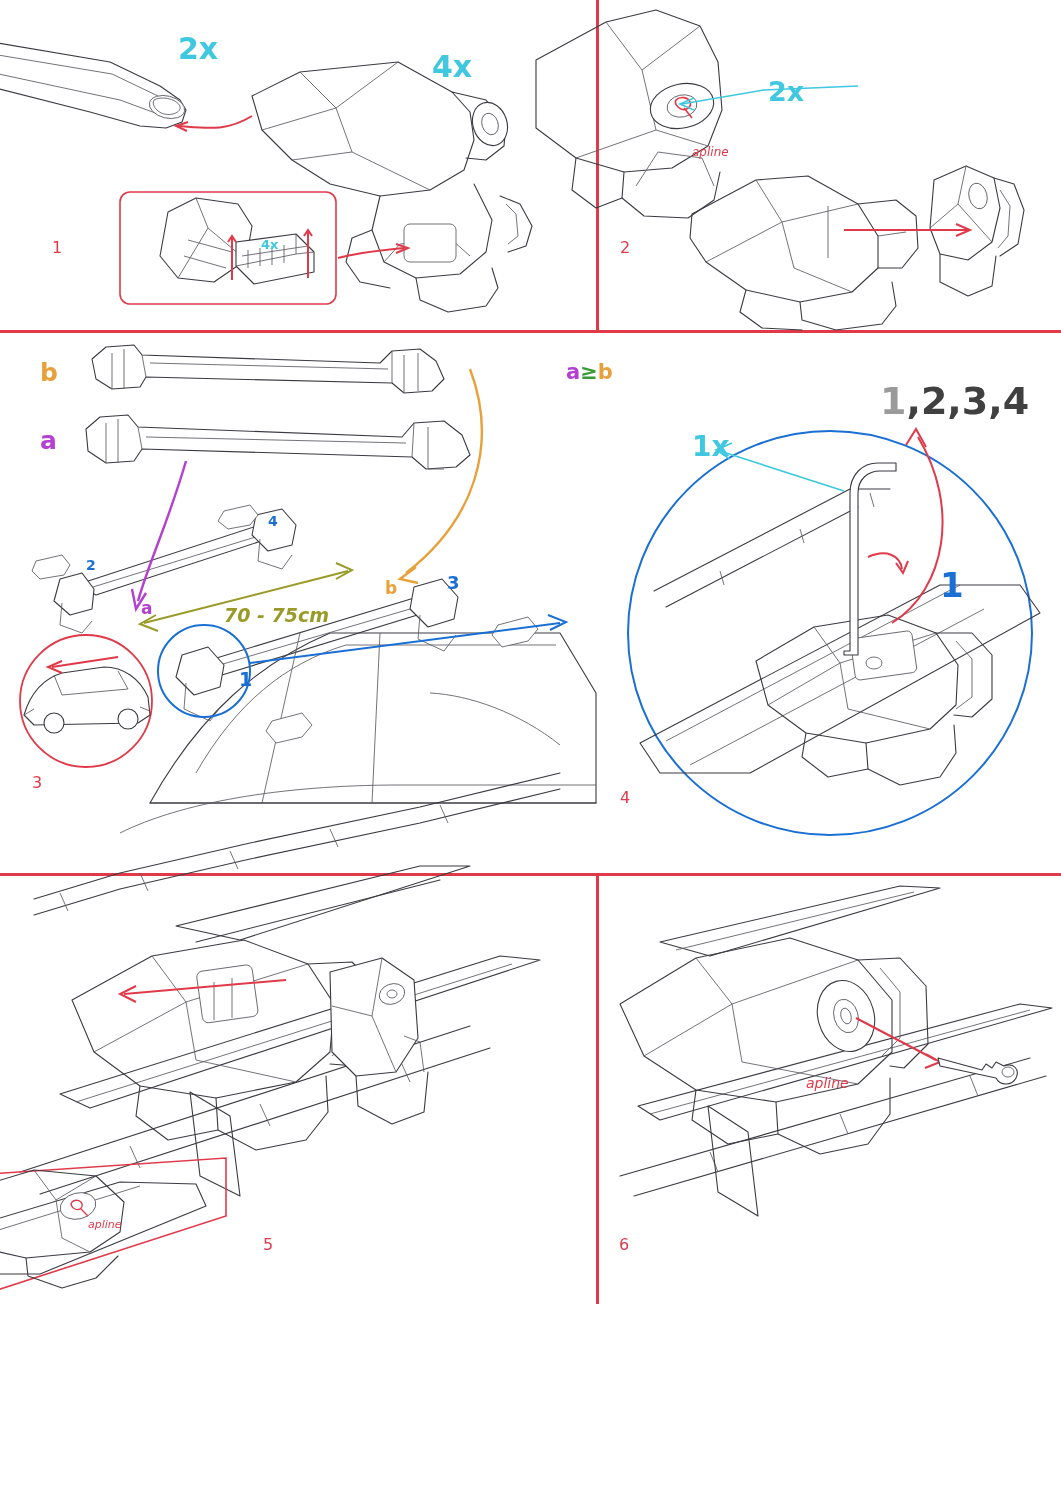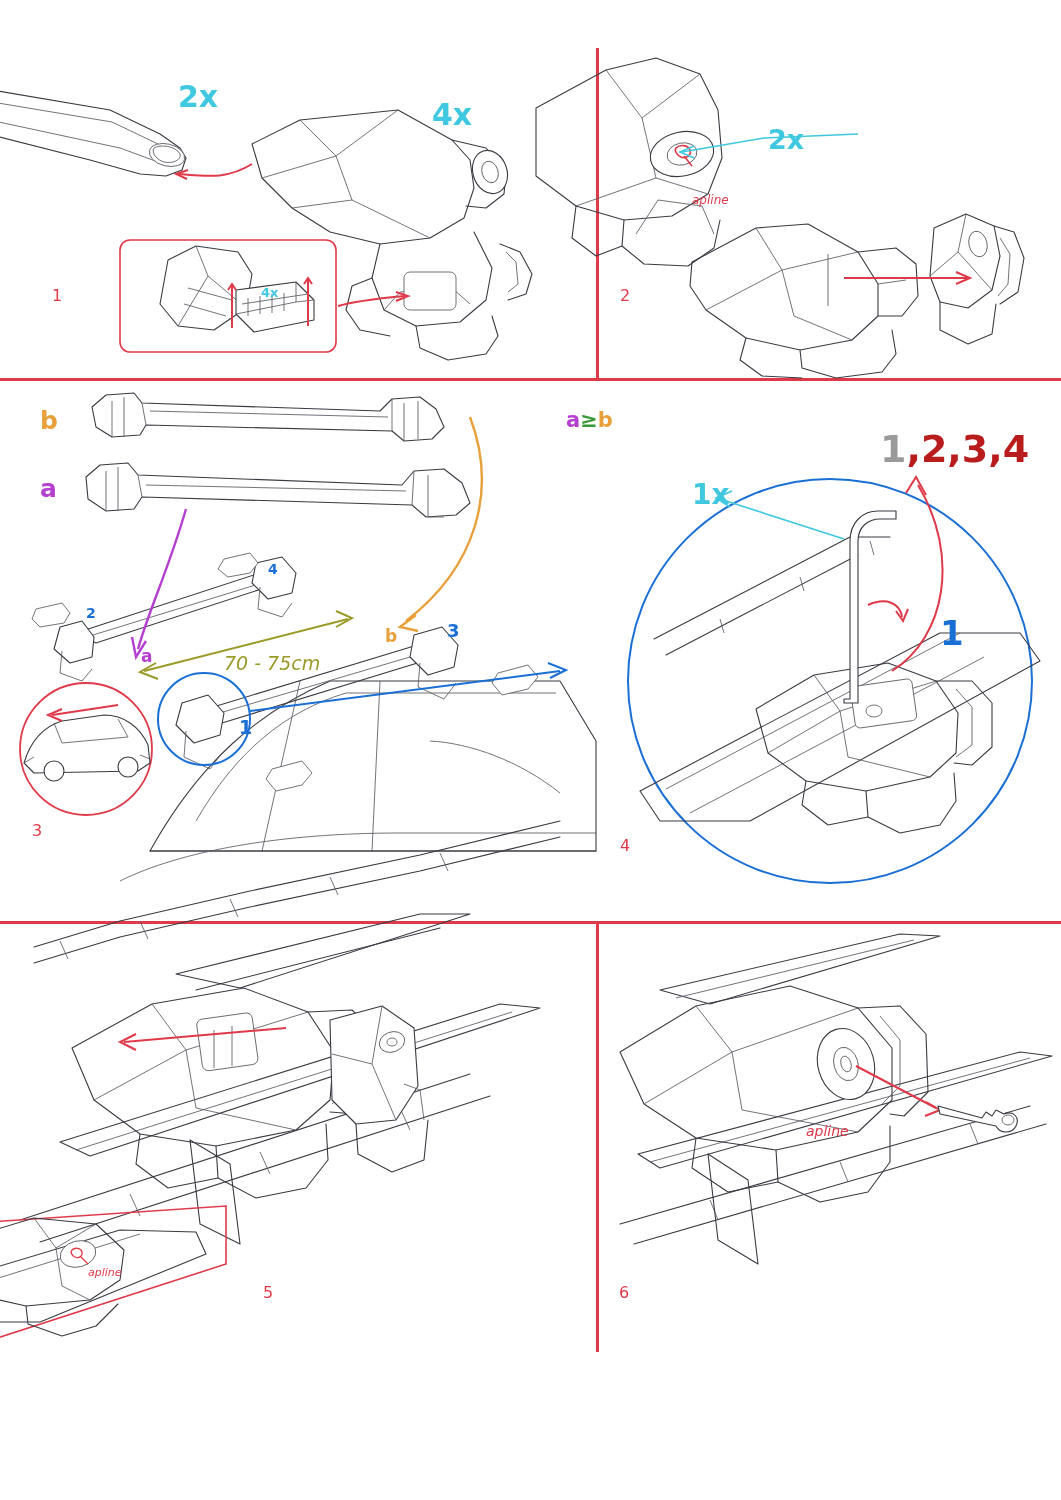--- a/index.html
+++ b/index.html
@@ -12,21 +12,20 @@
     height: 1500px;
     position: relative;
     font-family: "Liberation Sans", sans-serif;
     overflow: hidden;
   }
   .sheet {
     position: absolute;
     top: 0; left: 0;
     width: 1061px;
     height: 1276px;
-    margin-top: 48px;
   }
   
   .sep {
     position: absolute;
     left: 0;
     width: 1061px;
     height: 3px;
     background: #e03a4a;
   }
   #sep1 { top: 330px; }
@@ -67,33 +66,33 @@
   #q2x2 { left: 768px; top: 78px;  font-size: 27px; font-weight: 600; }
   #q4xs { left: 261px; top: 238px; font-size: 13px; font-weight: 600; }
 
   
   #lb_b   { left: 40px;  top: 360px; font-size: 25px; font-weight: 700; }
   #lb_a   { left: 40px;  top: 428px; font-size: 25px; font-weight: 700; }
   #lb_ab  { left: 566px; top: 362px; font-size: 21px; font-weight: 700; }
   #lb_ab .p { color: #b43fd0; }
   #lb_ab .g { color: #3a9a3a; }
   #lb_ab .o { color: #e8a13a; }
-  #lb_dist{ left: 224px; top: 606px; font-size: 19px; font-weight: 400; font-style: italic; }
+  #lb_dist{ left: 224px; top: 606px; font-size: 19px; font-weight: 700; font-style: italic; }
   #lb_a2  { left: 141px; top: 600px; font-size: 17px; font-weight: 700; }
   #lb_b2  { left: 385px; top: 580px; font-size: 17px; font-weight: 700; }
   #lb_n1  { left: 239px; top: 670px; font-size: 19px; font-weight: 700; }
   #lb_n2  { left: 86px;  top: 558px; font-size: 14px; font-weight: 700; }
   #lb_n3  { left: 447px; top: 574px; font-size: 18px; font-weight: 700; }
   #lb_n4  { left: 268px; top: 514px; font-size: 14px; font-weight: 700; }
 
   
   #lb_1x   { left: 692px; top: 433px; font-size: 28px; font-weight: 600; }
   #lb_seq  { left: 880px; top: 382px; font-size: 38px; font-weight: 700; }
   #lb_seq .g { color: #9a9a9a; }
-  #lb_seq .b { color: #b91c1c; }
+  #lb_seq .b { color: #404040; }
   #lb_big1 { left: 940px; top: 568px; font-size: 34px; font-weight: 700; }
 
   
   #footer { position: absolute; left: 0; top: 1304px; width: 1061px; height: 196px; }
 
   svg { display: block; overflow: visible; }
   .ln  { fill: none; stroke: #3a3a42; stroke-width: 1.1; stroke-linejoin: round; stroke-linecap: round; }
   .ln2 { fill: none; stroke: #5a5a62; stroke-width: 0.85; }
   .lnw { fill: #ffffff; stroke: #3a3a42; stroke-width: 1.1; stroke-linejoin: round; }
   .lnw2{ fill: #ffffff; stroke: #5a5a62; stroke-width: 0.85; }

